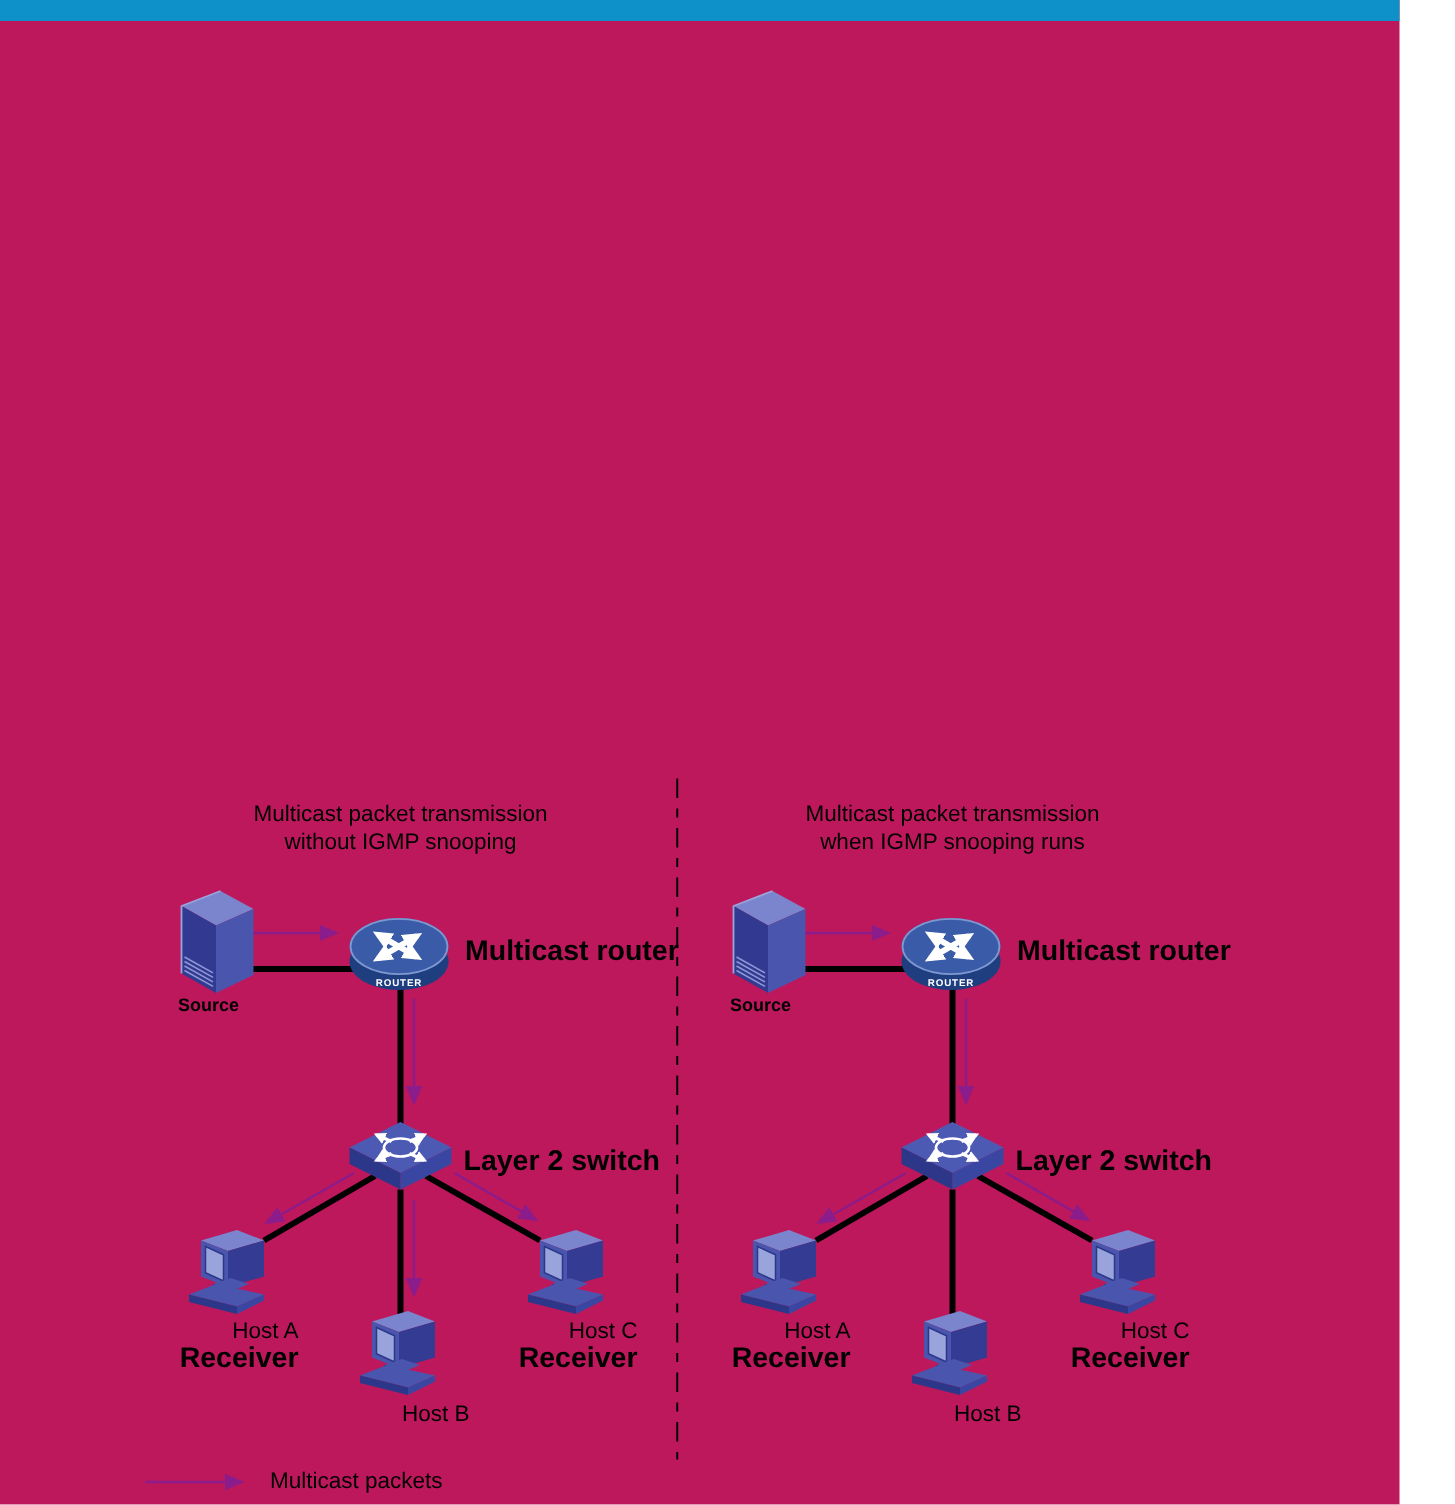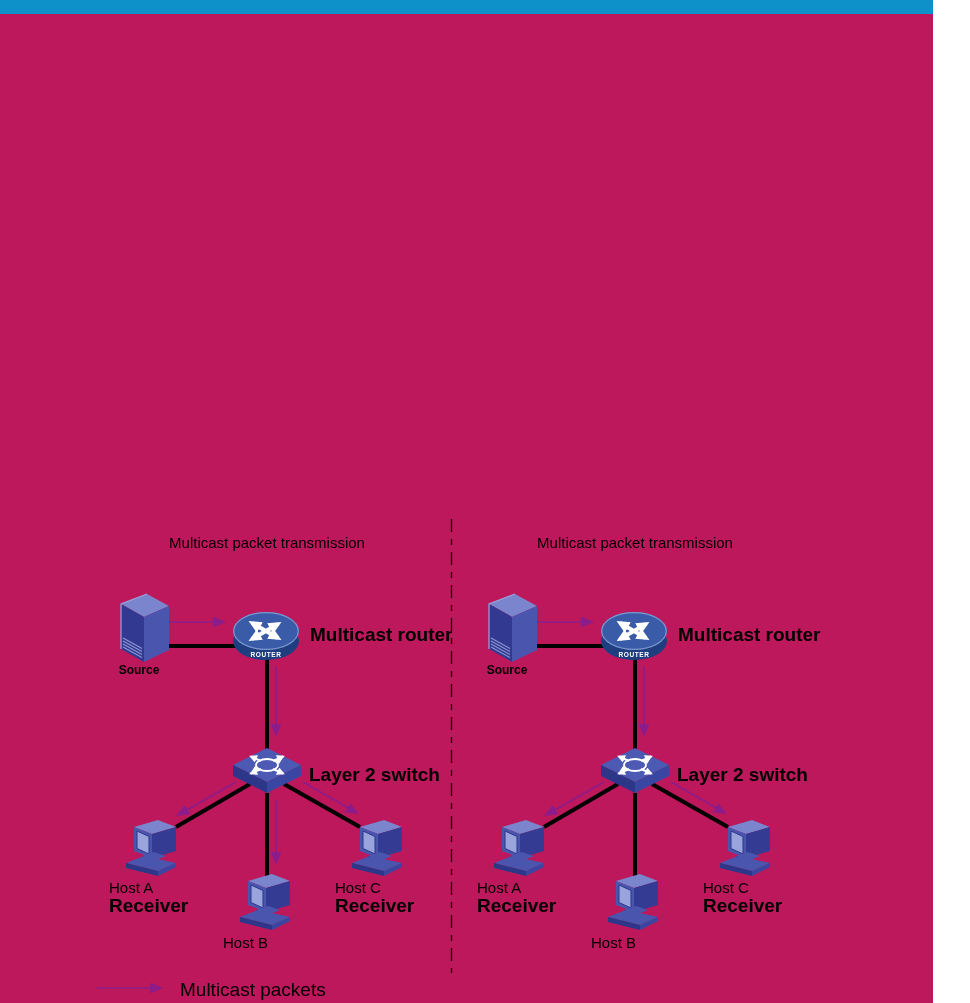--- a/index.html
+++ b/index.html
@@ -4,26 +4,26 @@
 <style>
   html,body{margin:0;padding:0;background:#fff;}
   .stage{position:relative;width:933px;height:1003px;background:#be185d;overflow:hidden;
          font-family:"Liberation Sans",sans-serif;color:#000;}
   .topbar{position:absolute;left:0;top:0;width:970px;height:14px;background:#0e90c8;}
   .abs{position:absolute;}
   .title{width:300px;text-align:center;font-size:15px;line-height:19px;}
   .lbl{font-size:15px;white-space:nowrap;}
   .lbl-b{font-size:19px;font-weight:bold;white-space:nowrap;}
   .lbl-src{font-size:12px;font-weight:bold;}
-  .ctr{width:90px;text-align:left;}
+  .ctr{width:90px;text-align:right;}
   .src{width:70px;text-align:center;}
   svg.icon{position:absolute;overflow:visible;}
   .router-badge{font-family:"Liberation Sans",sans-serif;font-size:6.5px;font-weight:bold;
                 fill:#ffffff;letter-spacing:0.6px;text-anchor:middle;}
-  .legend-label{font-size:19px;text-align:right;}
+  .legend-label{font-size:15px;text-align:right;}
 </style>
 </head>
 <body>
 
 <div class="stage">
 
   <div class="topbar"></div>
 
   <svg width="0" height="0" style="position:absolute" aria-hidden="true">
     <defs>
@@ -122,20 +122,21 @@
       <line x1="644" y1="666" x2="644" y2="735" marker-end="url(#ah)"></line>
       <line x1="604" y1="782" x2="546" y2="815" marker-end="url(#ah)"></line>
       <line x1="671" y1="782" x2="725" y2="813" marker-end="url(#ah)"></line>
     </g>
 
     <line x1="97" y1="988" x2="161" y2="988" stroke="#8b1c8b" stroke-width="1.6" marker-end="url(#ah)"></line>
   </svg>
 
   <div class="abs title" style="left:117px;top:533px">
     <div>Multicast packet transmission</div>
+    <div>without IGMP snooping</div>
   </div>
 
   <svg class="icon" style="left:107px;top:590px" width="65" height="74" viewBox="0 0 65 74">
       <use href="#sym-server"></use>
     </svg>
   <div class="abs lbl-src src" style="left:104px;top:663px">Source</div>
 
   <svg class="icon" style="left:233px;top:604px" width="66" height="58" viewBox="0 0 66 58">
     <use href="#sym-router"></use>
     <text x="33" y="53" class="router-badge">ROUTER</text>
@@ -159,20 +160,21 @@
   <div class="abs lbl ctr" style="left:223px;top:934px">Host B</div>
 
   <svg class="icon" style="left:346px;top:818px" width="68" height="58" viewBox="0 0 68 58">
       <use href="#sym-host"></use>
     </svg>
   <div class="abs lbl ctr" style="left:335px;top:879px">Host C</div>
   <div class="abs lbl-b ctr" style="left:335px;top:895px">Receiver</div>
 
   <div class="abs title" style="left:485px;top:533px">
     <div>Multicast packet transmission</div>
+    <div>when IGMP snooping runs</div>
   </div>
 
   <svg class="icon" style="left:475px;top:590px" width="65" height="74" viewBox="0 0 65 74">
       <use href="#sym-server"></use>
     </svg>
   <div class="abs lbl-src src" style="left:472px;top:663px">Source</div>
 
   <svg class="icon" style="left:601px;top:604px" width="66" height="58" viewBox="0 0 66 58">
     <use href="#sym-router"></use>
     <text x="33" y="53" class="router-badge">ROUTER</text>

